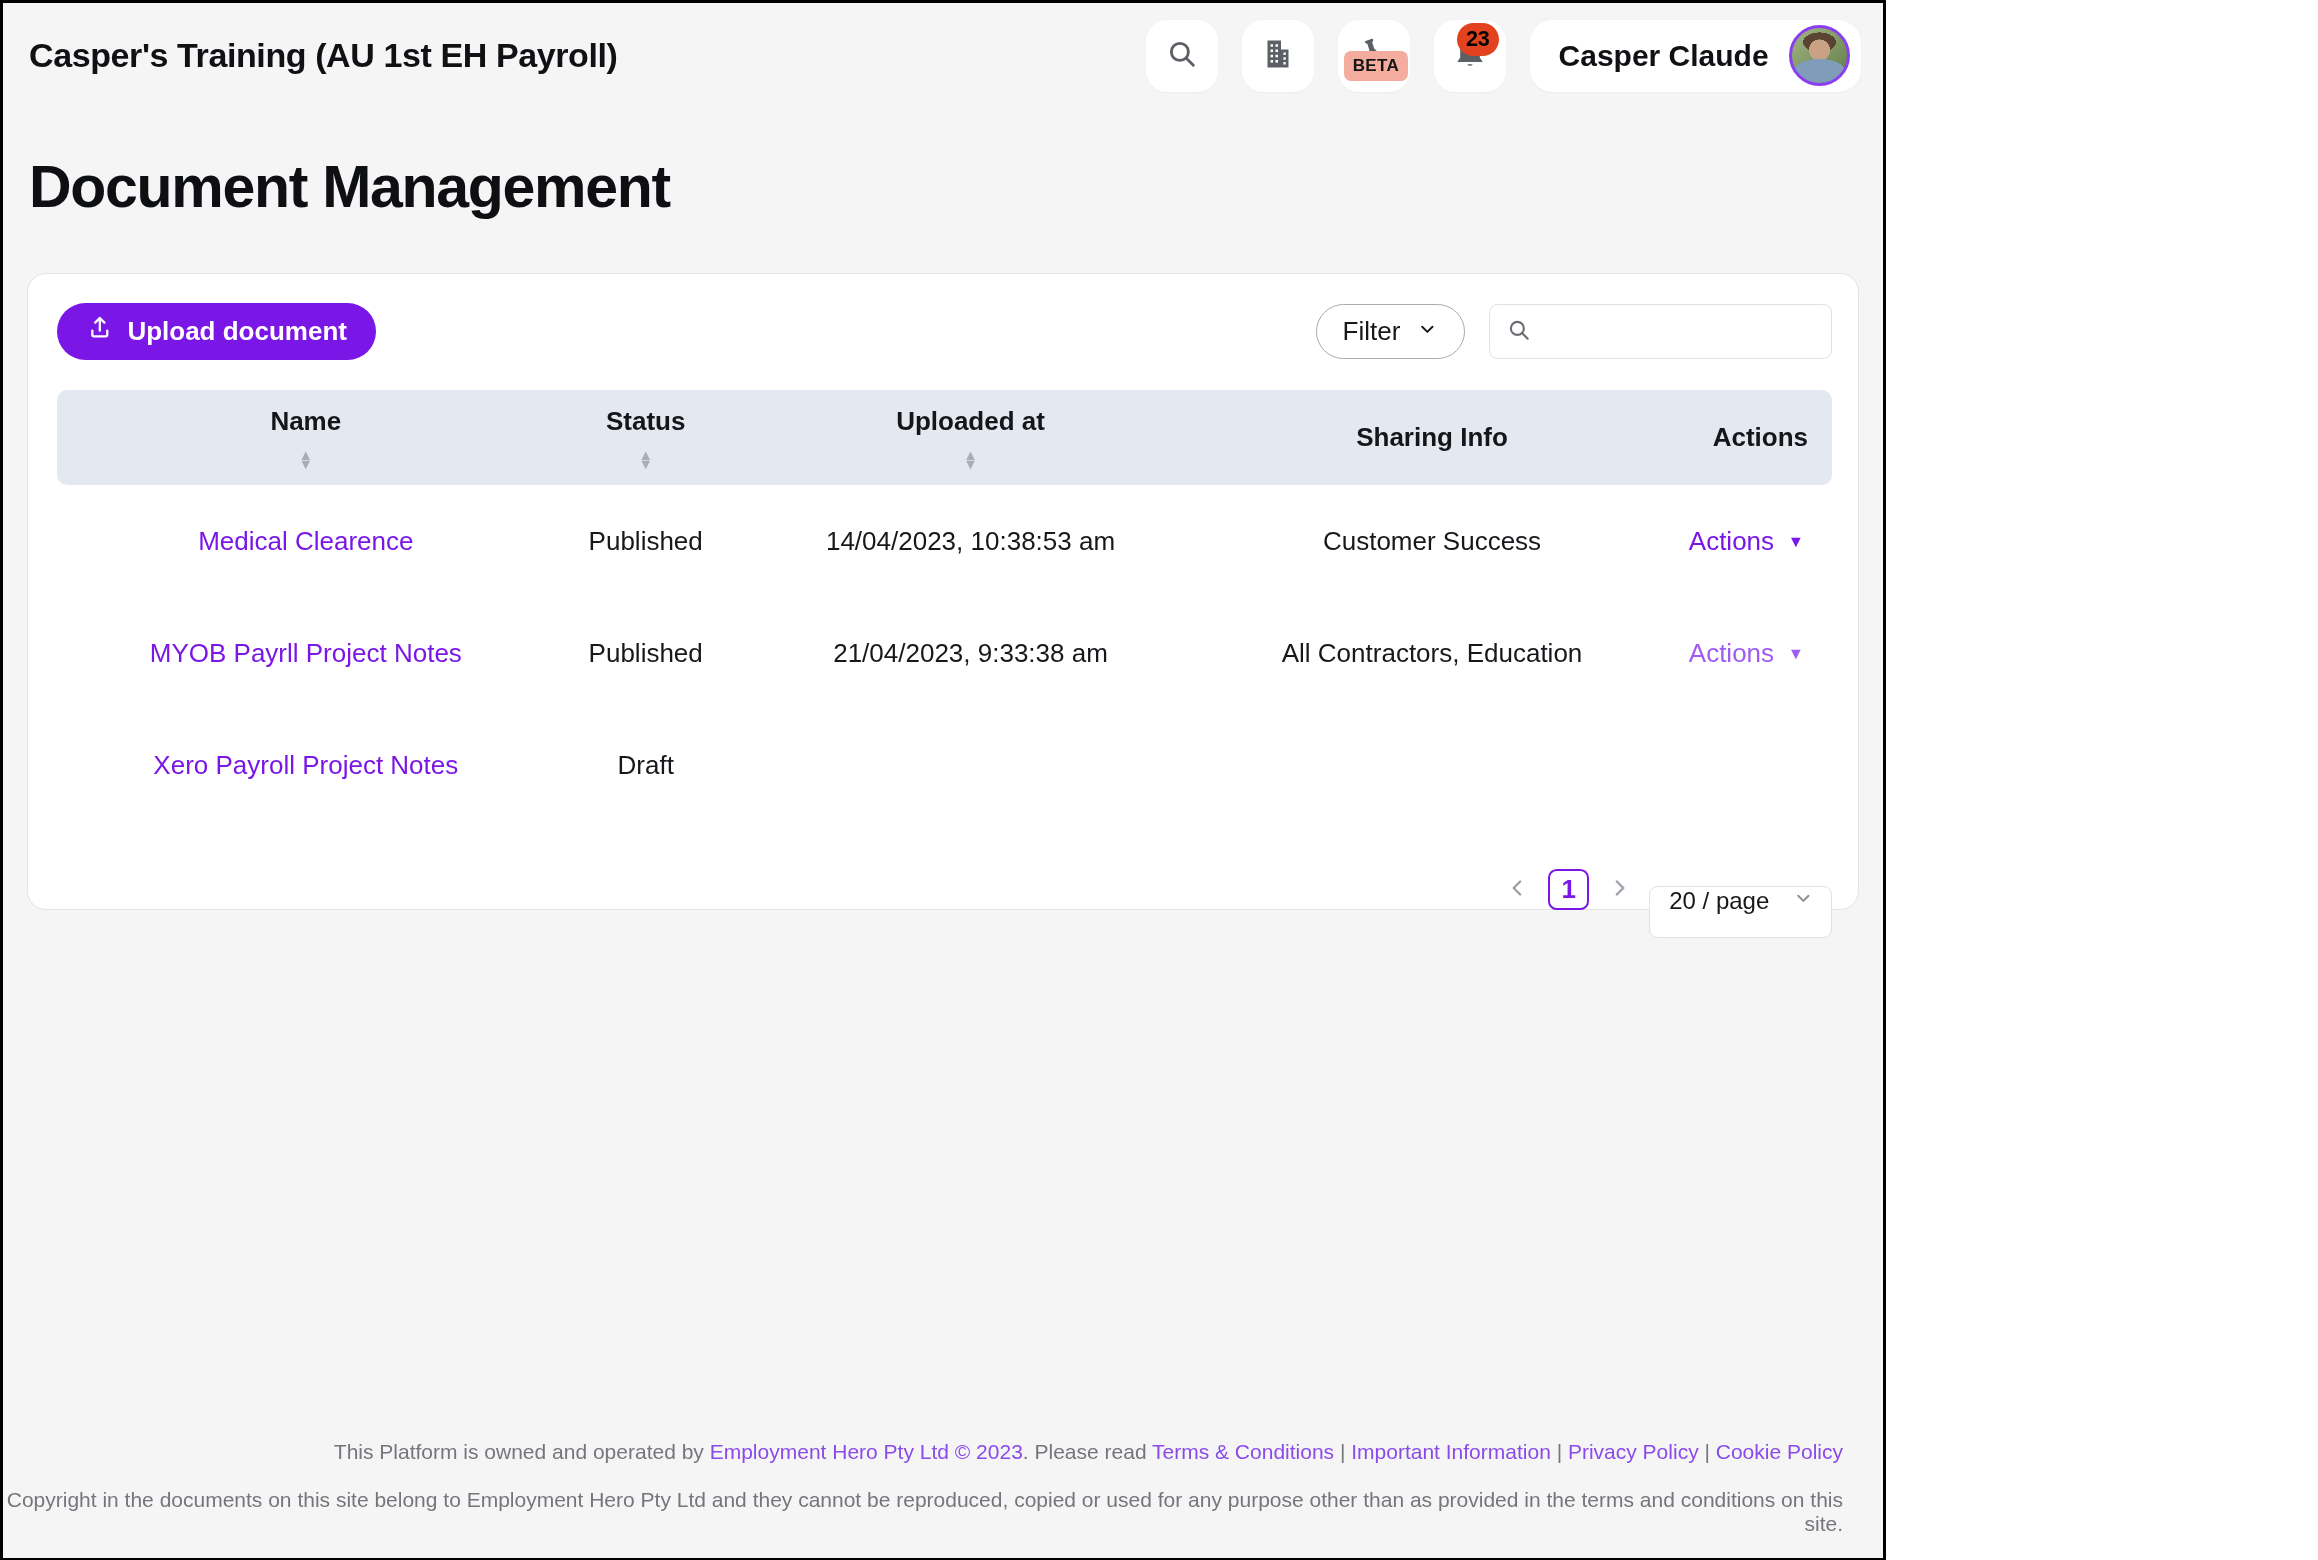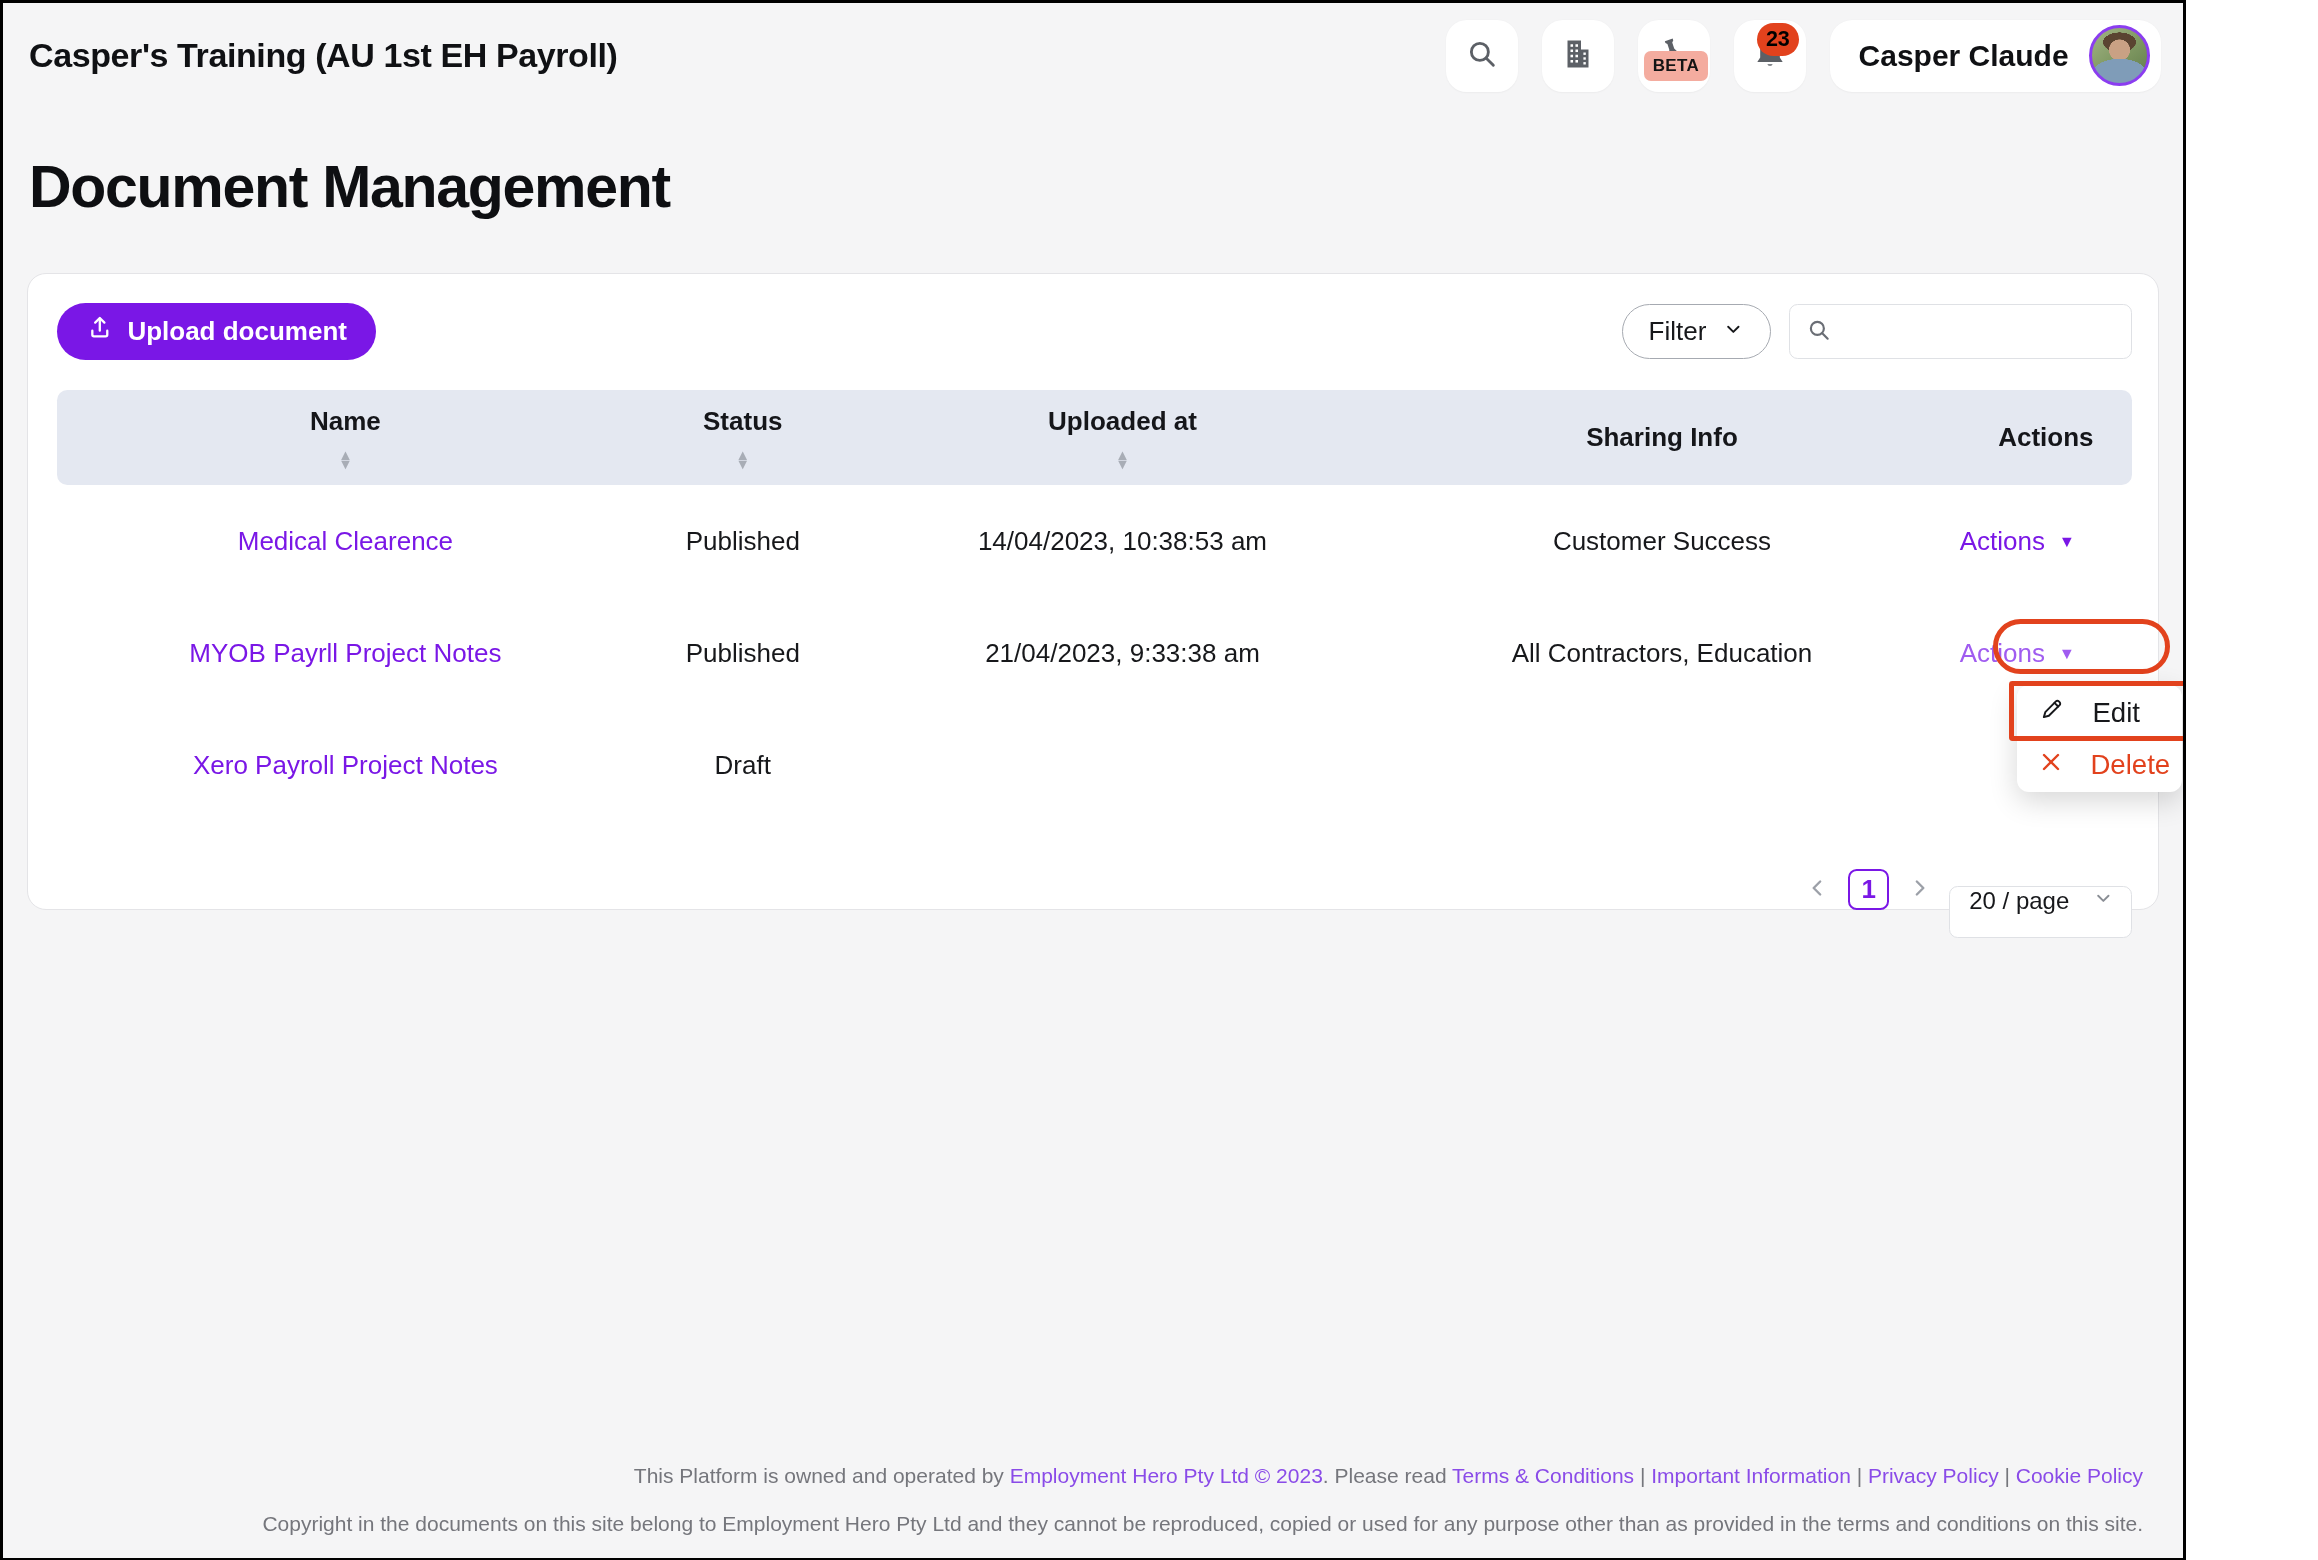--- a/index.html
+++ b/index.html
@@ -1,18 +1,18 @@
 <!DOCTYPE html>
 <html style="font-size:13.8px"><head>
 <meta charset="utf-8">
 <style>
   html,body{margin:0;padding:0;}
   body{font-family:"Liberation Sans", sans-serif; background:#ffffff;}
   .screen{
-    position:relative; width:2186px; height:1561px; box-sizing:border-box;
+    position:relative; width:1886px; height:1561px; box-sizing:border-box;
     background:#F5F5F6; border:3.4px solid #000; overflow:hidden;
   }
   
   .topbar{display:flex; align-items:center; justify-content:space-between; padding:12px 22.4px 0 26px; height:93px; box-sizing:border-box;}
   .org-title{font-size:34px; font-weight:bold; color:#101114; letter-spacing:-0.4px; margin:0;}
   .topbar-actions{display:flex; align-items:center; gap:24px;}
   .iconbtn{
     position:relative; width:72px; height:72px; background:#fff; border:none; border-radius:20.7px;
     display:flex; align-items:center; justify-content:center; cursor:pointer;
     box-shadow:0 0.9px 1.7px rgba(0,0,0,.04);
@@ -44,21 +44,21 @@
   .card{
     position:relative; margin:52px 24px 0 24px; height:637px; box-sizing:border-box;
     background:#fff; border:1.7px solid #E4E4E7; border-radius:19px; padding:29px 26px 20.7px 29px;
   }
   .toolbar{display:flex; align-items:center; justify-content:space-between;}
   .upload-btn{
     display:flex; align-items:center; gap:13.8px; height:57px; padding:0 29px; border:none; cursor:pointer;
     background:#7A17E6; color:#fff; font-size:26px; font-weight:600; border-radius:860px;
     font-family:"Liberation Sans", sans-serif;
   }
-  .toolbar-right{display:flex; align-items:center; gap:18px;}
+  .toolbar-right{display:flex; align-items:center; gap:24px;}
   .filter-btn{
     display:flex; align-items:center; gap:17px; height:55px; padding:0 26px; cursor:pointer;
     background:#fff; border:1.7px solid #A6AAB1; border-radius:860px; font-size:26px; color:#17181B;
     font-family:"Liberation Sans", sans-serif;
   }
   .searchbox{
     display:flex; align-items:center; gap:12px; width:343px; height:55px; box-sizing:border-box;
     background:#fff; border:1.7px solid #DFE1E5; border-radius:8.6px; padding:0 15.5px;
   }
   .searchbox input{border:none; outline:none; flex:1; font-size:24px; font-family:"Liberation Sans", sans-serif; background:transparent;}

